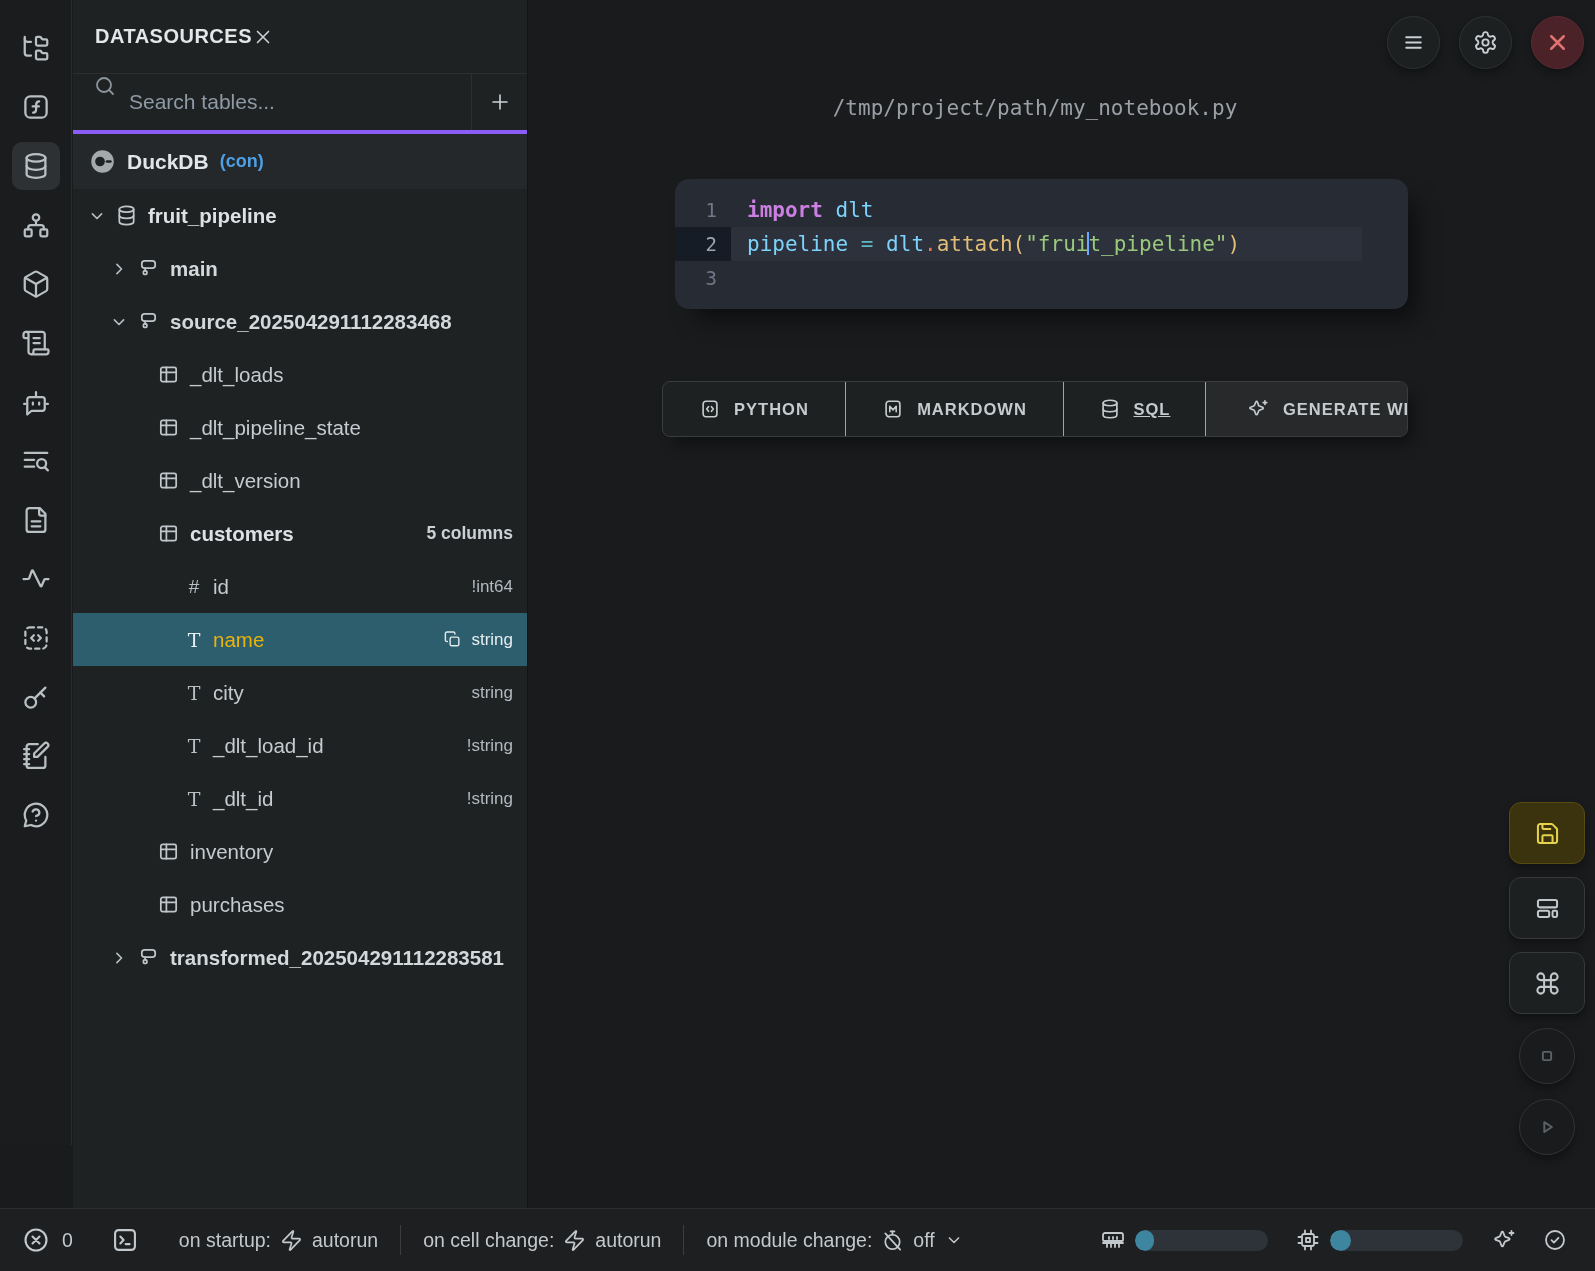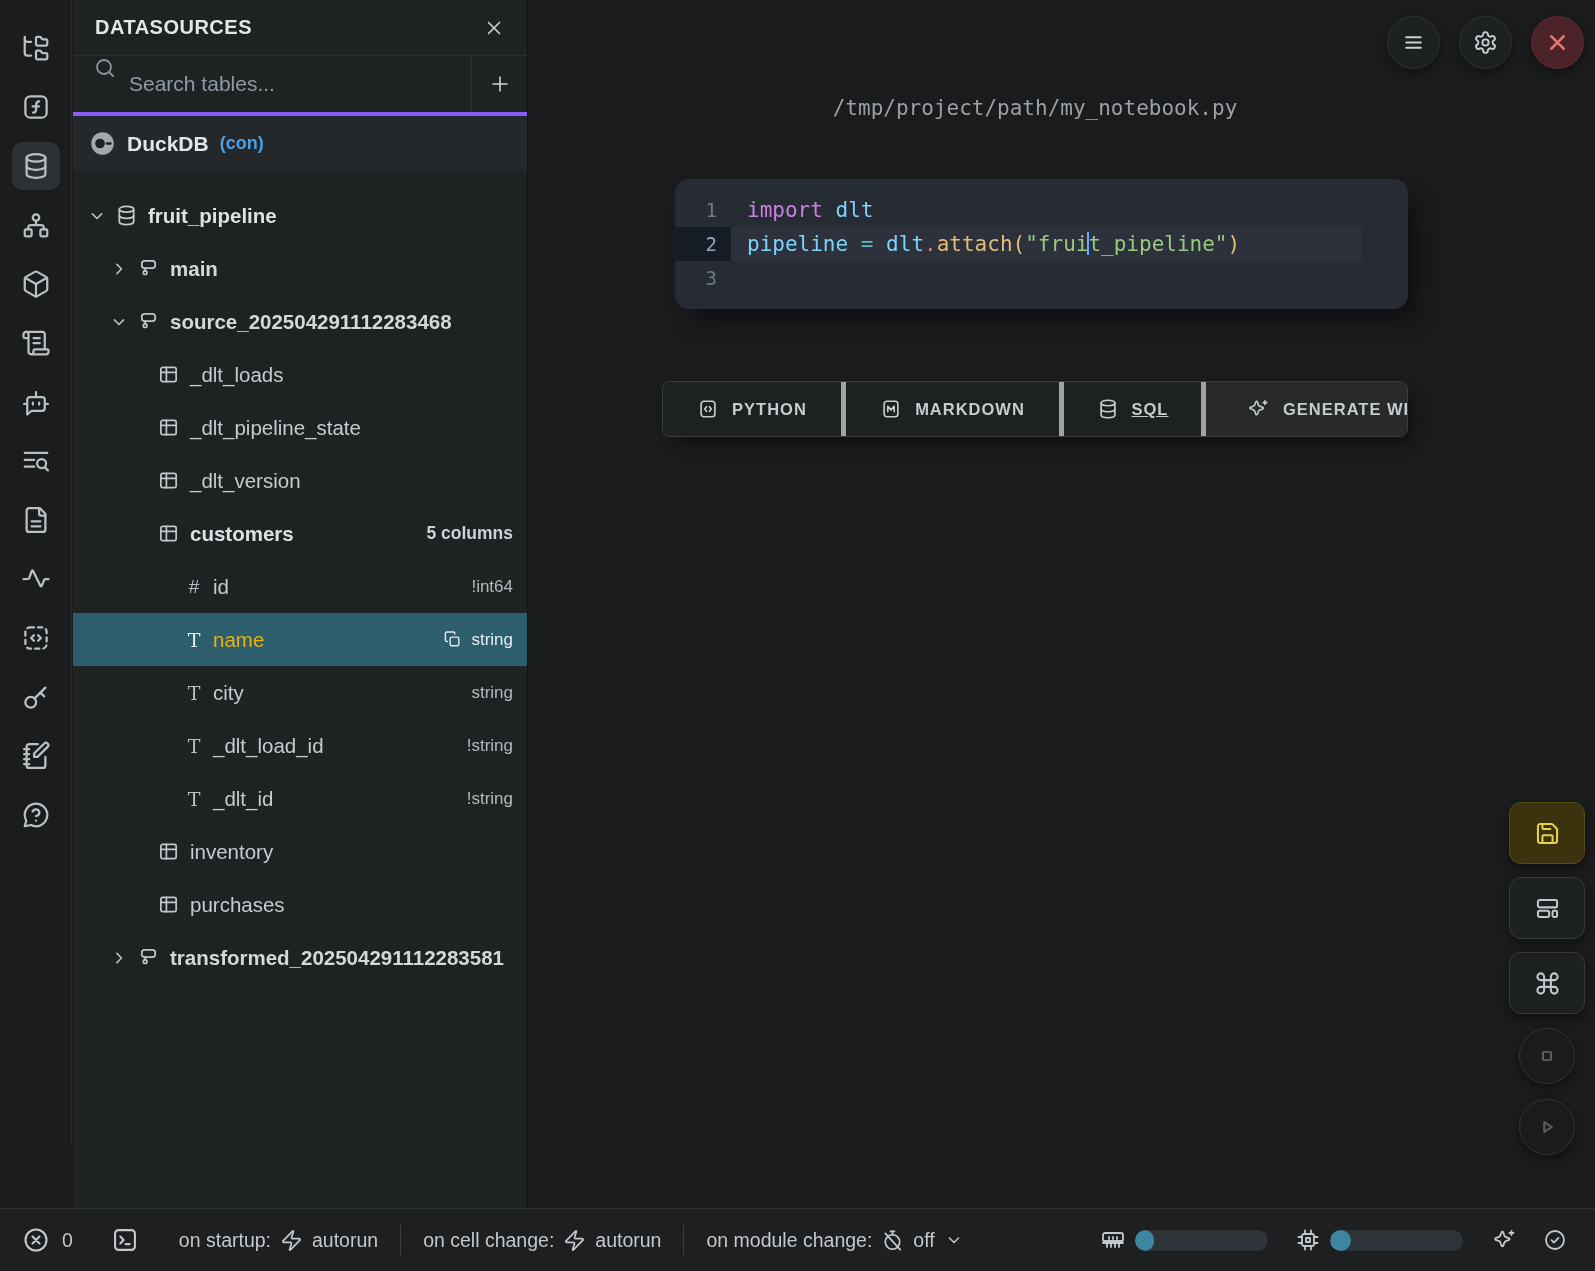--- a/index.html
+++ b/index.html
@@ -22,21 +22,21 @@
     display:flex;align-items:center;justify-content:center;color:#b9c0c4;cursor:pointer;}
   .ab-item svg{width:30px;height:30px;}
   .ab-item.active{background:#2e3133;}
 
   
   #panel{
     position:absolute;left:73px;top:0;width:455px;height:1208px;
     background:#1f2223;box-sizing:border-box;border-right:1px solid #121415;
   }
   #panel-header{
-    height:56px;display:flex;align-items:center;justify-content:space-between;
+    height:74px;display:flex;align-items:center;
     padding:0 22px;border-bottom:1px solid #2c2f31;box-sizing:border-box;
   }
   #panel-title{font-size:20px;font-weight:700;letter-spacing:.5px;color:#e3e7e9;}
   #panel-close{color:#ccd1d4;cursor:pointer;}
   #panel-close svg{width:22px;height:22px;}
   #search-row{
     height:60px;display:flex;border-bottom:4px solid #8b5cf6;box-sizing:border-box;
   }
   #search-icon{color:#8d969e;margin-left:20px;}
   #search-icon svg{width:24px;height:24px;}
@@ -107,36 +107,36 @@
     margin-top:59px;margin-left:13px;width:733px;height:130px;border-radius:14px;
     background:#262b34;box-sizing:border-box;padding:14px 0;
     box-shadow:14px 16px 22px -6px rgba(0,0,0,.5);
     font-family:"DejaVu Sans Mono",monospace;font-size:21px;cursor:text;
   }
   .cl{display:flex;height:34px;line-height:34px;white-space:pre;}
   .cl .num{width:42px;text-align:right;padding-right:14px;flex:none;color:#6f7887;font-size:19px;}
   .cl .code{flex:1;padding-left:16px;margin-right:46px;border-radius:2px;}
   .cl.active .num{background:#151c26;color:#9aa5b5;}
   .cl.active .code{background:#2c313c;}
-  .tok-kw{color:#cb7fe0;font-weight:normal;}
+  .tok-kw{color:#cb7fe0;font-weight:bold;}
   .tok-plain{color:#7dd3fc;}
   .tok-op{color:#5fb8c5;}
   .tok-dot{color:#d97b5a;}
   .tok-fn{color:#e2bd76;}
   .tok-str{color:#9ac87c;}
   .tok-cursor{display:inline-block;width:2px;height:23px;background:#6fa6ff;vertical-align:-4px;margin:0 -1px;}
 
   #cell-actions{
     margin-top:72px;width:746px;height:56px;display:flex;box-sizing:border-box;
     border:1px solid #393d3f;border-radius:8px;overflow:hidden;background:#1e2122;
     box-shadow:8px 10px 16px -4px rgba(0,0,0,.45);
   }
   .ca-btn{
     display:flex;align-items:center;justify-content:center;gap:13px;box-sizing:border-box;
-    border-right:5px solid #a3a3a3;color:#c6cbce;cursor:pointer;flex:none;
+    border-right:1px solid #a3a3a3;color:#c6cbce;cursor:pointer;flex:none;
   }
   .ca-btn:last-child{border-right:none;background:#27292b;justify-content:flex-start;
     padding-left:42px;overflow:hidden;flex:1;}
   .ca-btn svg{width:22px;height:22px;flex:none;}
   .ca-label{font-size:16.5px;font-weight:700;letter-spacing:1px;white-space:nowrap;}
 
   
   #side-actions{position:absolute;right:10px;top:802px;width:76px;}
   .sa-btn{
     width:76px;height:62px;border-radius:12px;border:1px solid #37393b;background:#1d2021;

